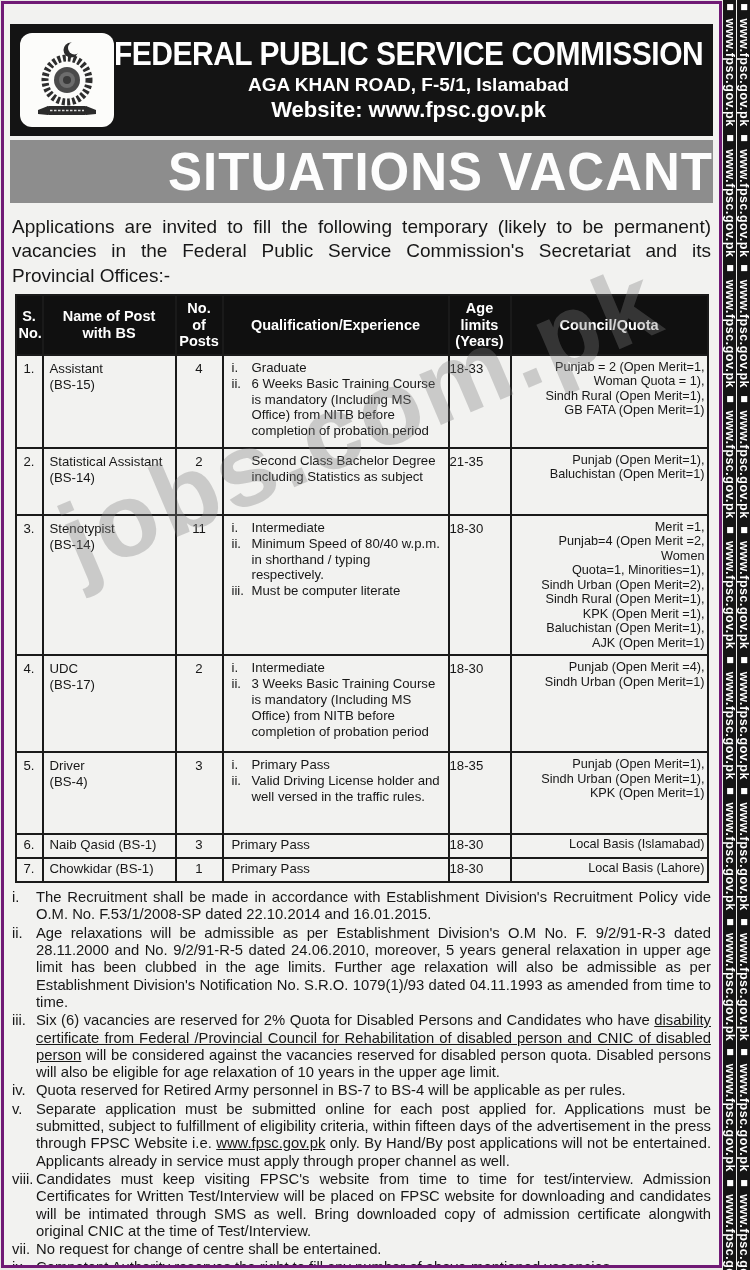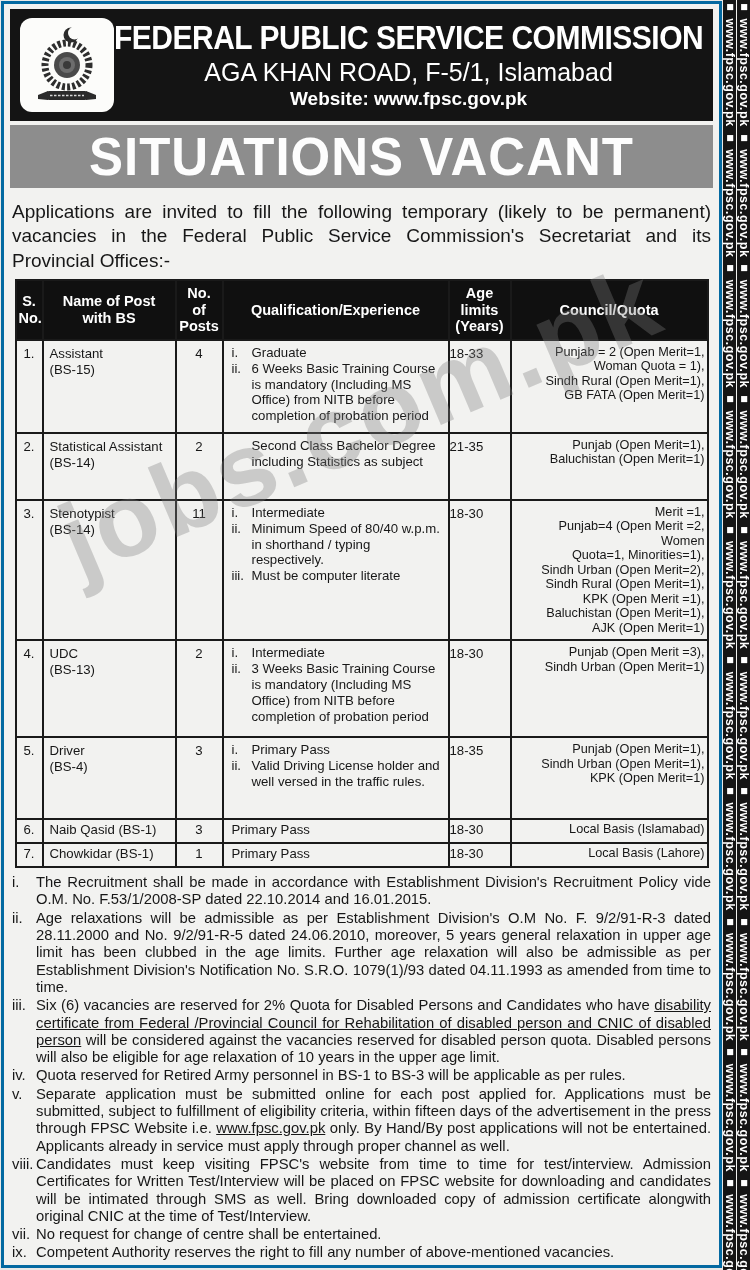--- a/index.html
+++ b/index.html
@@ -9,22 +9,22 @@
     background:#e9e9e7;
     position:relative;
     color:#171717;
   }
 
   
   .ad-frame {
     position:absolute; left:1px; top:1px;
     width:721px; height:1267px;
     background:#f2f2f0;
-    border:3px solid #0369a1;
-    padding:5px 6px;
+    border:3px solid #701a75;
+    padding:20px 6px;
     overflow:hidden;
   }
 
   
   .side-strips {
     position:absolute; right:0; top:0;
     width:27px; height:1270px;
     background:#f2f2f0;
     display:flex; gap:1px;
   }
@@ -52,28 +52,28 @@
     background:#fcfcfa;
     border-radius:12px;
     flex-shrink:0;
     display:flex; align-items:center; justify-content:center;
   }
   .masthead-text { flex:1; text-align:center; color:#fff; }
   .masthead-title {
     font-size:30px; font-weight:900; letter-spacing:-0.5px;
     transform:scaleY(1.08); white-space:nowrap;
   }
-  .masthead-address { font-size:25px; font-weight:normal; margin-top:3px; }
-  .masthead-website { font-size:19px; font-weight:bold; margin-top:1px; }
+  .masthead-address { font-size:19px; font-weight:bold; margin-top:3px; }
+  .masthead-website { font-size:22px; font-weight:bold; margin-top:1px; }
 
   
   .banner {
     background:#8d8d8d;
     height:63px; margin-top:4px;
-    display:flex; align-items:center; justify-content:center;
+    display:flex; align-items:center; justify-content:flex-end;
   }
   .banner-title {
     color:#fdfdfd; font-size:51px; font-weight:900;
     letter-spacing:1px; transform:scaleY(1.05); white-space:nowrap;
   }
 
   
   .intro {
     margin:12px 2px 6px 2px;
     font-size:19px; line-height:1.28;
@@ -264,34 +264,34 @@
 Quota=1, Minorities=1),
 Sindh Urban (Open Merit=2),
 Sindh Rural (Open Merit=1),
 KPK (Open Merit =1),
 Baluchistan (Open Merit=1),
 AJK (Open Merit=1)</td>
       </tr>
       <tr class="r4">
         <td class="cell-sno">4.</td>
         <td class="cell-name">UDC
-(BS-13)</td>
+(BS-17)</td>
         <td class="cell-posts">2</td>
         <td class="cell-qual">
           <div class="qual-item">
               <span class="qual-num">i.</span>
               <span class="qual-text">Intermediate</span>
             </div>
           <div class="qual-item">
               <span class="qual-num">ii.</span>
               <span class="qual-text">3 Weeks Basic Training Course is mandatory (Including MS Office) from NITB before completion of probation period</span>
             </div>
         </td>
         <td class="cell-age">18-30</td>
-        <td class="cell-dom">Punjab (Open Merit =3),
+        <td class="cell-dom">Punjab (Open Merit =4),
 Sindh Urban (Open Merit=1)</td>
       </tr>
       <tr class="r5">
         <td class="cell-sno">5.</td>
         <td class="cell-name">Driver
 (BS-4)</td>
         <td class="cell-posts">3</td>
         <td class="cell-qual">
           <div class="qual-item">
               <span class="qual-num">i.</span>
@@ -342,21 +342,21 @@
     <div class="note">
       <span class="note-label">ii.</span>
       <span class="note-body">Age relaxations will be admissible as per Establishment Division's O.M No. F. 9/2/91-R-3 dated 28.11.2000 and No. 9/2/91-R-5 dated 24.06.2010, moreover, 5 years general relaxation in upper age limit has been clubbed in the age limits. Further age relaxation will also be admissible as per Establishment Division's Notification No. S.R.O. 1079(1)/93 dated 04.11.1993 as amended from time to time.</span>
     </div>
     <div class="note">
       <span class="note-label">iii.</span>
       <span class="note-body"><span>Six (6) vacancies are reserved for 2% Quota for Disabled Persons and Candidates who have </span><span class="ul">disability certificate from Federal /Provincial Council for Rehabilitation of disabled person and CNIC of disabled person</span><span> will be considered against the vacancies reserved for disabled person quota. Disabled persons will also be eligible for age relaxation of 10 years in the upper age limit.</span></span>
     </div>
     <div class="note">
       <span class="note-label">iv.</span>
-      <span class="note-body">Quota reserved for Retired Army personnel in BS-1 to BS-3 will be applicable as per rules.</span>
+      <span class="note-body">Quota reserved for Retired Army personnel in BS-7 to BS-4 will be applicable as per rules.</span>
     </div>
     <div class="note">
       <span class="note-label">v.</span>
       <span class="note-body"><span>Separate application must be submitted online for each post applied for. Applications must be submitted, subject to fulfillment of eligibility criteria, within fifteen days of the advertisement in the press through FPSC Website i.e. </span><span class="ul">www.fpsc.gov.pk</span><span> only.  By Hand/By post applications will not be entertained. Applicants already in service must apply through proper channel as well.</span></span>
     </div>
     <div class="note">
       <span class="note-label">viii.</span>
       <span class="note-body">Candidates must keep visiting FPSC's website from time to time for test/interview. Admission Certificates for Written Test/Interview will be placed on FPSC website for downloading and candidates will be intimated through SMS as well. Bring downloaded copy of admission certificate alongwith original CNIC at the time of Test/Interview.</span>
     </div>
     <div class="note">

